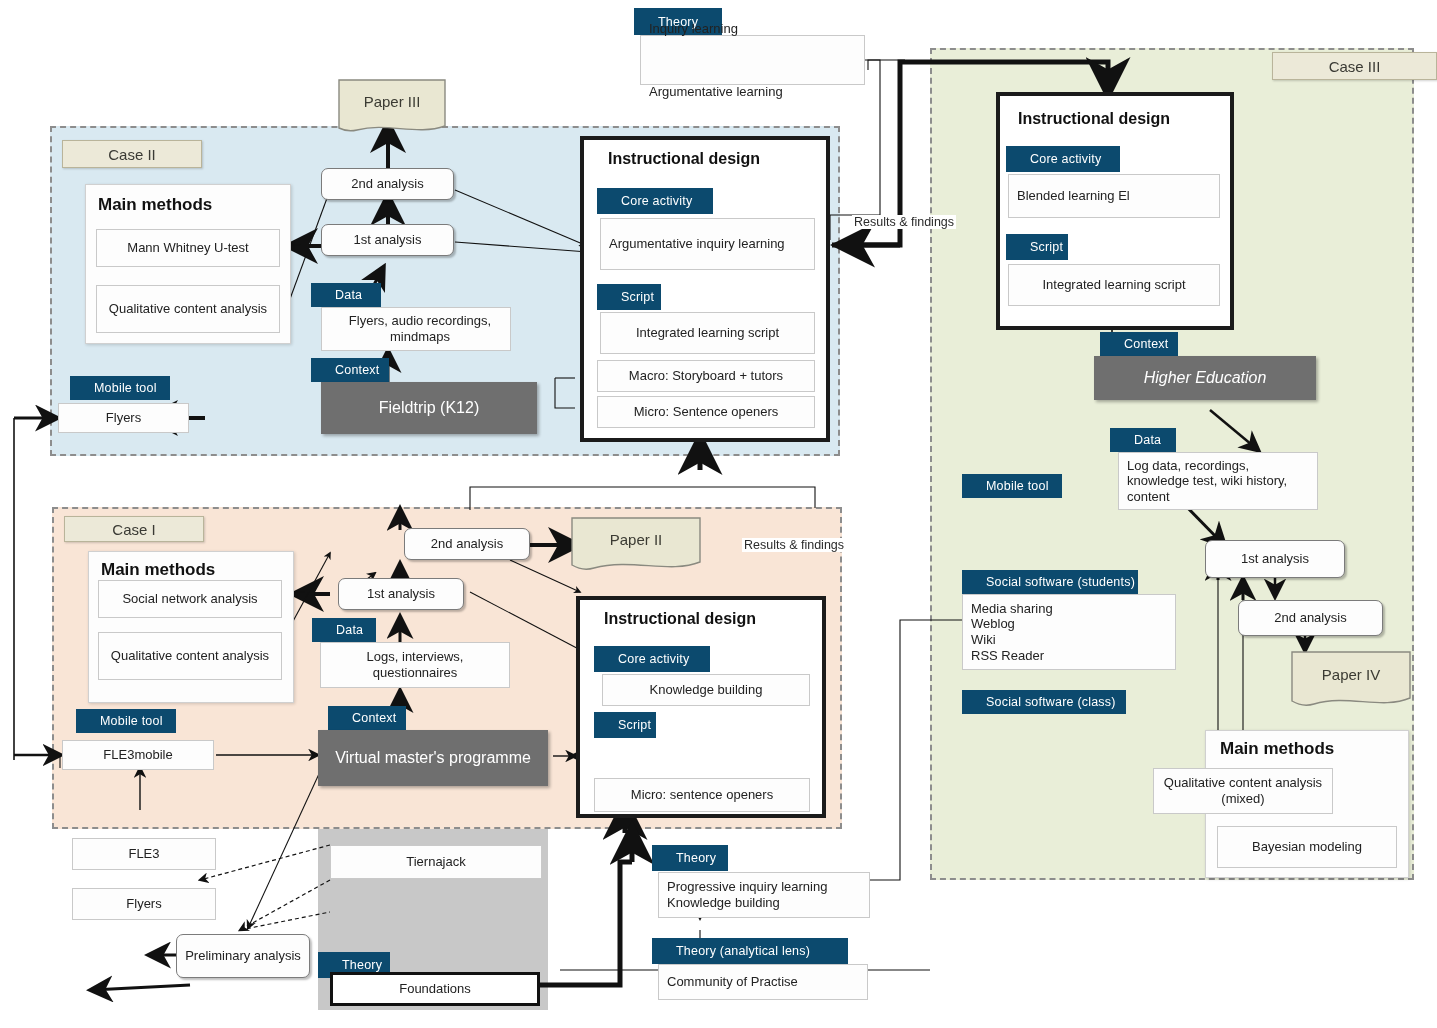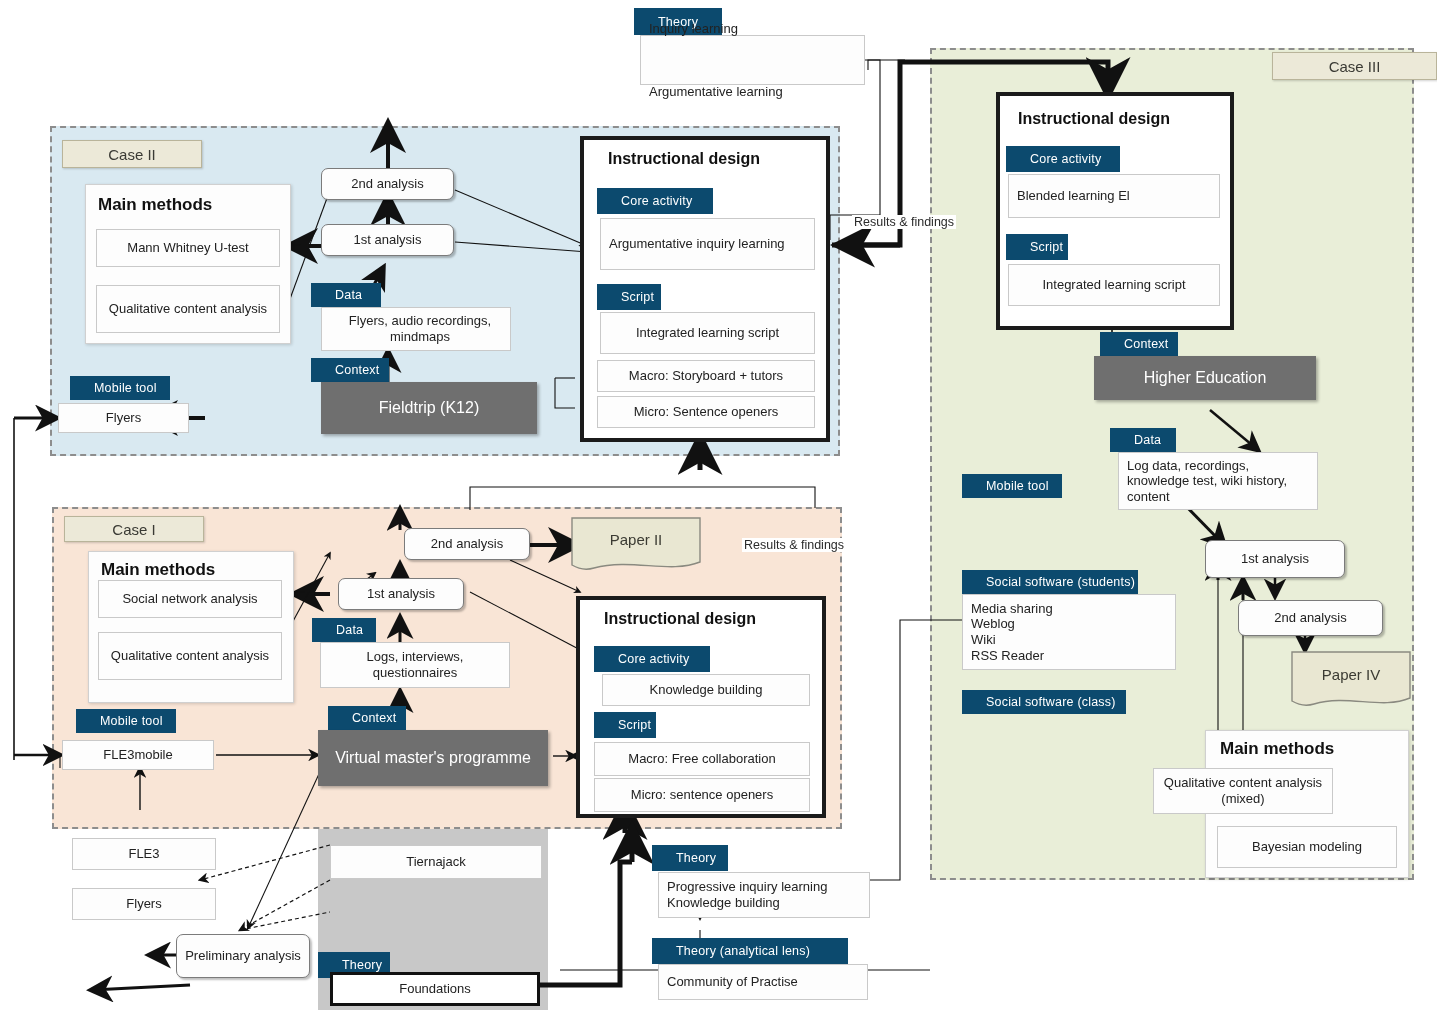--- a/index.html
+++ b/index.html
@@ -143,20 +143,26 @@
   <div class="abs case-badge" style="left:62px;top:140px;width:140px;height:28px;">Case II</div>
   <div class="abs case-badge" style="left:64px;top:516px;width:140px;height:26px;">Case I</div>
   <div class="abs case-badge" style="left:1272px;top:52px;width:165px;height:28px;">Case III</div>
 
   <div class="abs tag" style="left:634px;top:8px;width:88px;height:27px;">Theory</div>
   <div class="abs wbox plain lleft" style="left:640px;top:35px;width:225px;height:50px;flex-direction:column;align-items:flex-start;justify-content:center;gap:47px;">
     <span>Inquiry learning</span>
     <span>Argumentative learning</span>
   </div>
 
+  <div class="paper" style="left:337px;top:78px;width:110px;height:58px;">
+    <svg width="110" height="58" viewBox="0 0 110 58">
+        <path d="M2,2 H108 V48 C80,58 50,44 20,52 C12,54 6,52 2,50 Z" fill="#e9e7d2" stroke="#8a8a80" stroke-width="1.4"></path>
+      </svg>
+    <div class="lbl">Paper III</div>
+  </div>
 
   <div class="abs group" style="left:85px;top:184px;width:206px;height:160px;">
     <div class="group-title" style="margin:10px 0 0 12px;">Main methods</div>
   </div>
   <div class="abs wbox plain" style="left:96px;top:229px;width:184px;height:38px;">Mann Whitney U-test</div>
   <div class="abs wbox plain" style="left:96px;top:285px;width:184px;height:48px;">Qualitative content analysis</div>
 
   <div class="abs wbox round" style="left:321px;top:168px;width:133px;height:32px;">2nd analysis</div>
   <div class="abs wbox round" style="left:321px;top:224px;width:133px;height:32px;">1st analysis</div>
 
@@ -183,21 +189,21 @@
 
   <div class="abs panel" style="left:996px;top:92px;width:238px;height:238px;">
     <div class="panel-title" style="margin:14px 0 0 18px;">Instructional design</div>
   </div>
   <div class="abs tag" style="left:1006px;top:146px;width:114px;height:26px;">Core  activity</div>
   <div class="abs wbox plain lleft" style="left:1008px;top:174px;width:212px;height:44px;">Blended learning El</div>
   <div class="abs tag" style="left:1006px;top:234px;width:62px;height:26px;">Script</div>
   <div class="abs wbox plain" style="left:1008px;top:264px;width:212px;height:42px;">Integrated learning script</div>
 
   <div class="abs tag" style="left:1100px;top:332px;width:78px;height:24px;">Context</div>
-  <div class="abs ctx" style="left:1094px;top:356px;width:222px;height:44px;">Higher Education</div>
+  <div class="abs ctx" style="left:1094px;top:356px;width:222px;height:44px;font-style:italic;">Higher Education</div>
 
   <div class="abs tag" style="left:1110px;top:428px;width:66px;height:24px;">Data</div>
   <div class="abs wbox plain lleft" style="left:1118px;top:452px;width:200px;height:58px;">Log data, recordings, knowledge test, wiki history, content</div>
 
   <div class="abs wbox round" style="left:1205px;top:540px;width:140px;height:38px;">1st analysis</div>
   <div class="abs wbox round" style="left:1238px;top:600px;width:145px;height:36px;">2nd analysis</div>
 
   <div class="paper" style="left:1290px;top:650px;width:122px;height:60px;">
     <svg width="122" height="60" viewBox="0 0 122 60">
         <path d="M2,2 H120 V48 C92,60 58,44 24,54 C14,57 7,54 2,51 Z" fill="#e9e7d2" stroke="#8a8a80" stroke-width="1.4"></path>
@@ -247,21 +253,20 @@
   </div>
 
   <div class="lblfree" style="left:742px;top:538px;">Results &amp; findings</div>
 
   <div class="abs panel" style="left:576px;top:596px;width:250px;height:222px;">
     <div class="panel-title" style="margin:10px 0 0 24px;">Instructional design</div>
   </div>
   <div class="abs tag" style="left:594px;top:646px;width:116px;height:26px;">Core  activity</div>
   <div class="abs wbox plain" style="left:602px;top:674px;width:208px;height:32px;">Knowledge building</div>
   <div class="abs tag" style="left:594px;top:712px;width:62px;height:26px;">Script</div>
-  <div class="abs wbox plain" style="left:594px;top:742px;width:216px;height:34px;">Macro: Free collaboration</div>
   <div class="abs wbox plain" style="left:594px;top:778px;width:216px;height:34px;">Micro: sentence openers</div>
 
   <div class="abs wbox plain" style="left:72px;top:838px;width:144px;height:32px;">FLE3</div>
   <div class="abs wbox plain" style="left:72px;top:888px;width:144px;height:32px;">Flyers</div>
 
   <div class="abs wbox plain" style="left:330px;top:845px;width:212px;height:34px;">Tiernajack</div>
 
   <div class="abs wbox round" style="left:176px;top:934px;width:134px;height:44px;">Preliminary analysis</div>
 
 

